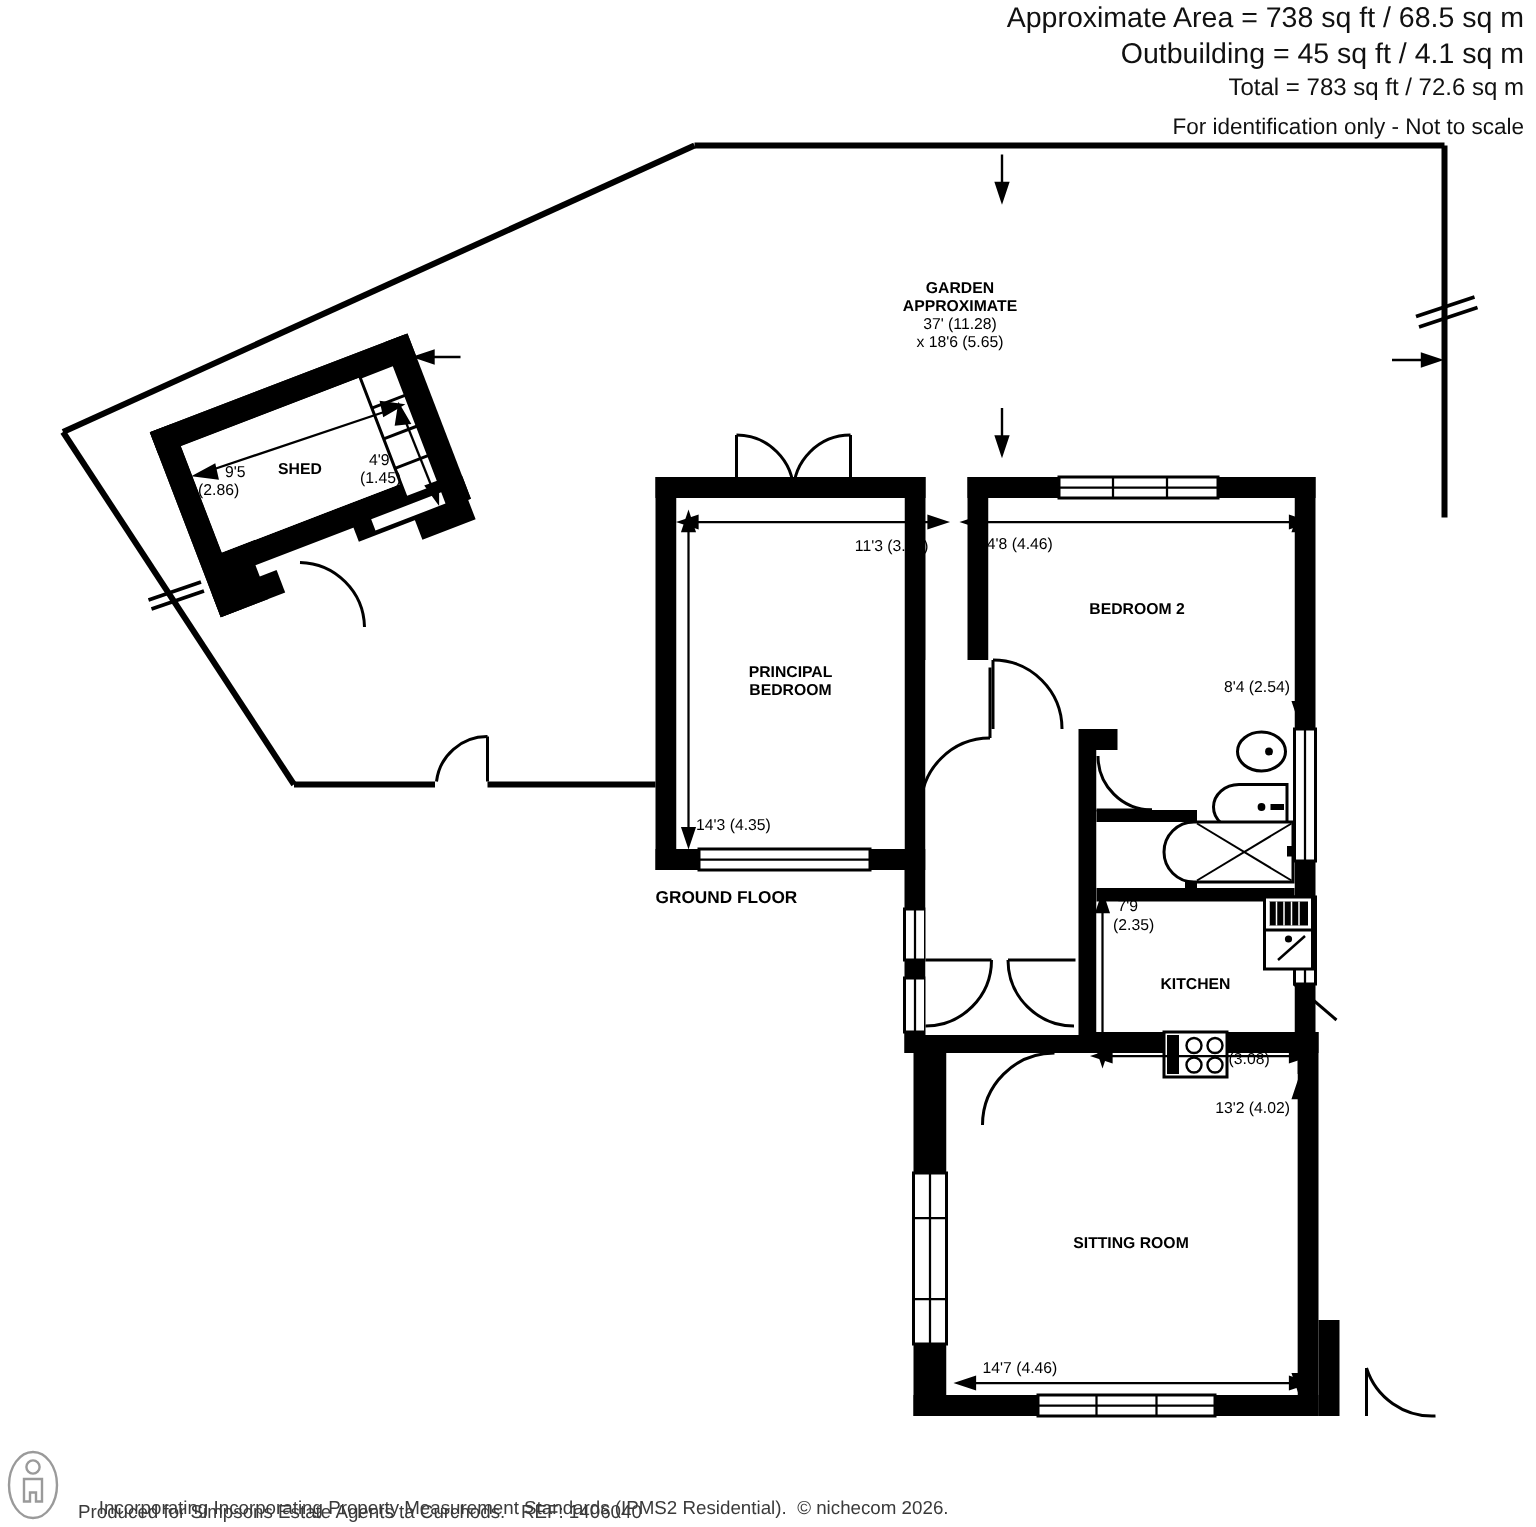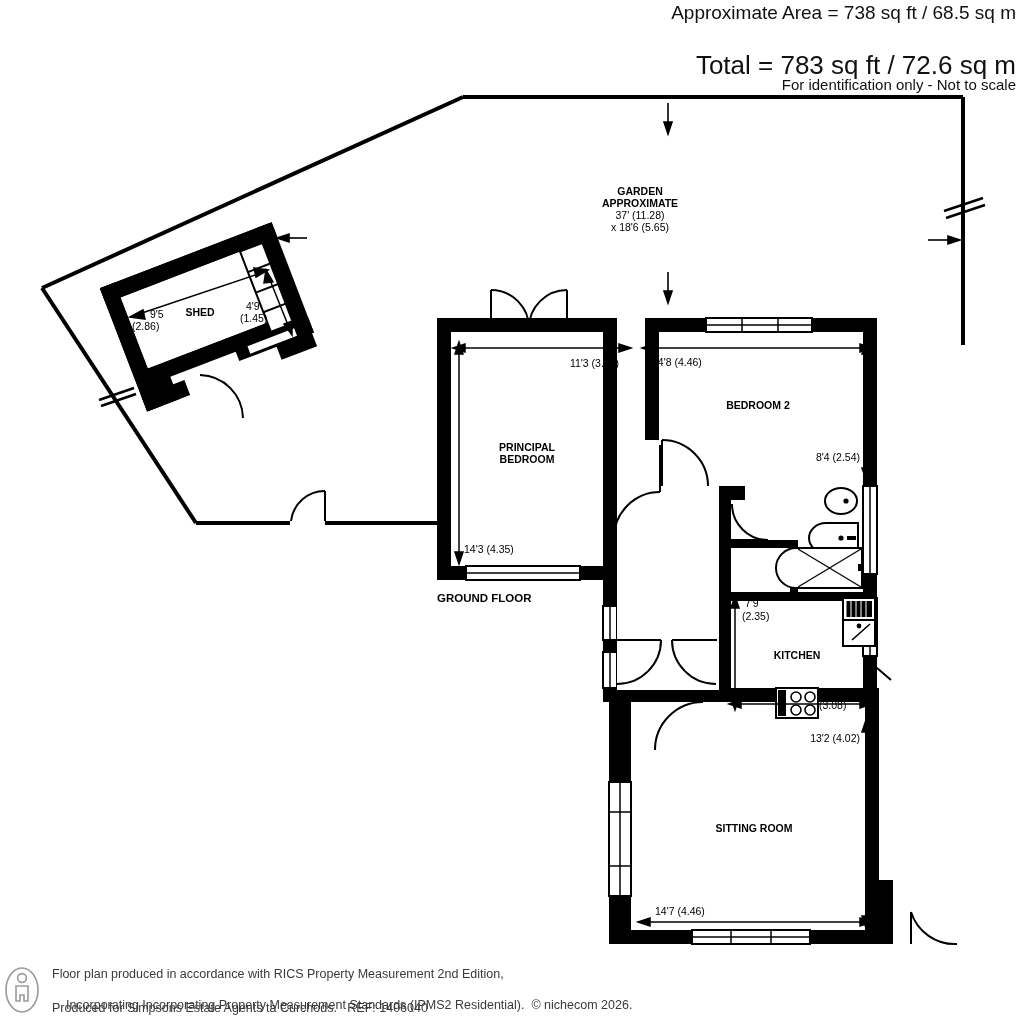--- a/index.html
+++ b/index.html
@@ -16,21 +16,21 @@
   .hdr{
     position:absolute;
     right:8px;
     text-align:right;
     font-family:"Liberation Sans", sans-serif;
     color:#111;
     white-space:pre;
   }
   .hdr.l1{top:2px;  font-size:19px;}
   .hdr.l2{top:26px; font-size:19px;}
-  .hdr.l3{top:50px; font-size:26px;}
+  .hdr.l3{top:50px; font-size:16px;}
   .hdr.l4{top:76px; font-size:15px;}
 
   .ftr{
     position:absolute;
     left:52px;
     font-size:12.5px;
     color:#3a3a3a;
     white-space:pre;
     font-family:"Liberation Sans", sans-serif;
   }
@@ -38,20 +38,21 @@
   .ftr.f2{top:984px;}
   .ftr.f3{top:1001px;}
   .ftr .cr{color:#3a3a3a;text-align:center;}
 </style>
 </head>
 <body>
 
 <div id="stage">
 
   <div class="hdr l1">Approximate Area = 738 sq ft / 68.5 sq m</div>
+  <div class="hdr l2">Outbuilding = 45 sq ft / 4.1 sq m</div>
   <div class="hdr l3">Total = 783 sq ft / 72.6 sq m</div>
   <div class="hdr l4">For identification only - Not to scale</div>
 
   <svg id="plan" width="1024" height="1018" viewBox="0 0 1024 1018">
 
     <g fill="none" stroke="#000" stroke-width="4">
 
       <path d="M 463,97 L 963,97"></path>
 
       <path d="M 963,97 L 963,345"></path>
@@ -395,19 +396,18 @@
 
     <text x="437" y="602" font-family="Liberation Sans, sans-serif" font-size="11.5" font-weight="bold">GROUND FLOOR</text>
 
     <g fill="none" stroke="#9a9a9a" stroke-width="1.6">
       <ellipse cx="22" cy="990" rx="16" ry="22"></ellipse>
       <circle cx="22" cy="978" r="4.4"></circle>
       <path d="M 16,986 L 28,986 L 28,1001 L 24,1001 L 24,995 L 20,995 L 20,1001 L 16,1001 Z"></path>
     </g>
   </svg>
 
-  <div class="ftr f1">Floor plan produced in accordance with RICS Property Measurement 2nd Edition,</div>
   <div class="ftr f2">
     <span>Incorporating Incorporating Property Measurement Standards (IPMS2 Residential).</span><span>&nbsp;&nbsp;</span><span class="cr">© nichecom 2026.</span>
   </div>
   <div class="ftr f3">Produced for Simpsons Estate Agents ta Curchods.   REF: 1406040</div>
 
 </div>
 
 </body></html>

